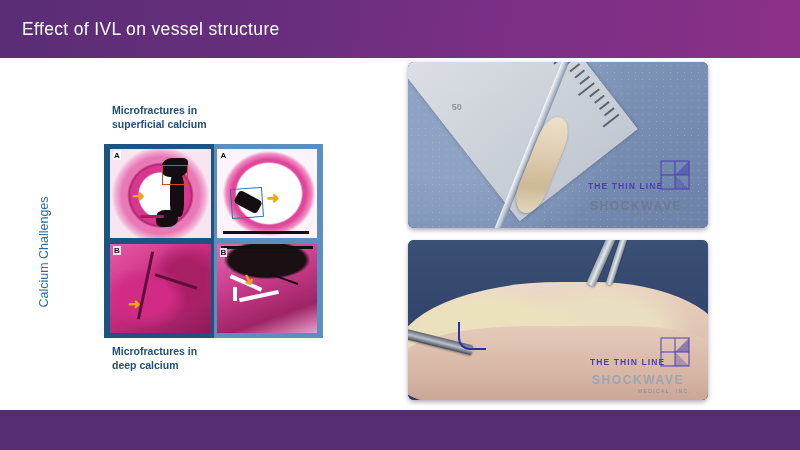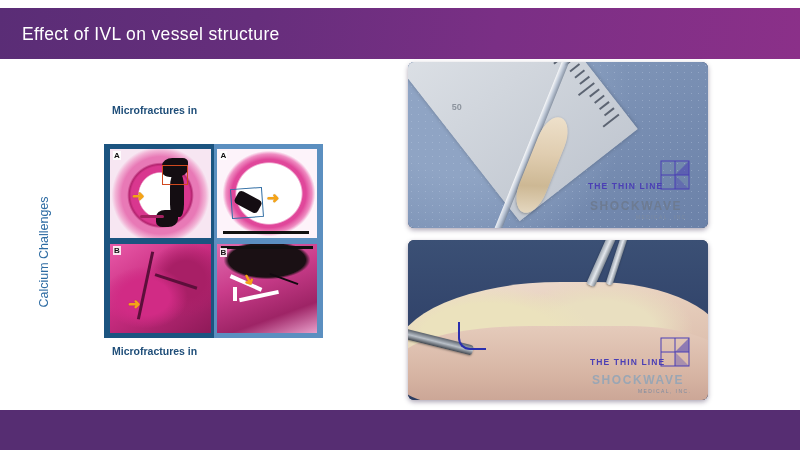--- a/index.html
+++ b/index.html
@@ -6,21 +6,21 @@
   body{
     width:800px;height:450px;overflow:hidden;
     background:#ffffff;
     font-family:"Liberation Sans",sans-serif;
     position:relative;
   }
   .slide{position:absolute;inset:0;background:#fff;}
 
   
   .header{
-    position:absolute;left:0;top:8px;width:800px;height:51px;
+    position:absolute;left:0;top:0;width:800px;height:58px;
     background:linear-gradient(100deg,#5a2d76 0%,#662e7c 32%,#7a2f85 62%,#8b3089 100%);
   }
   .header-title{
     position:absolute;left:22px;top:50%;transform:translateY(-50%);
     color:#ffffff;font-size:17.5px;letter-spacing:.35px;font-weight:400;
     white-space:nowrap;
   }
 
   
   .cap{
@@ -144,20 +144,21 @@
 <div class="slide">
 
   <div class="header">
     <div class="header-title">Effect of IVL on vessel structure</div>
   </div>
 
   <div class="sidelabel">Calcium Challenges</div>
 
   <div class="cap cap-top">
     <div>Microfractures in</div>
+    <div>superficial calcium</div>
   </div>
 
   <div class="histo">
 
     <div class="q qA1">
       <div class="q-inner">
         <div class="lbl" style="left:3px;top:2px;">A</div>
         <div class="blk" style="left:52%;top:10%;width:26%;height:22%;"></div>
         <div class="blk" style="left:60%;top:28%;width:14%;height:48%;border-radius:30%;"></div>
         <div class="blk" style="left:46%;top:68%;width:22%;height:20%;"></div>
@@ -194,20 +195,21 @@
         <div class="crack" style="left:16%;top:48%;width:4px;height:16%;"></div>
         <div style="position:absolute;left:52%;top:38%;width:30%;height:1.5px;background:#120a10;transform:rotate(20deg);"></div>
         <div class="arrow" style="left:26%;top:32%;transform:rotate(62deg);">➜</div>
         <div class="scalebar" style="left:4%;top:2px;width:92%;height:3px;"></div>
       </div>
     </div>
   </div>
 
   <div class="cap cap-bot">
     <div>Microfractures in</div>
+    <div>deep calcium</div>
   </div>
 
   <div class="photo photo-top">
     <div class="drape"></div>
     <div class="dots"></div>
     <div class="ruler">
       <div class="ticks">
 
         <div class="tick" style="top:126px;width:20px;"></div>
         <div class="tick" style="top:134px;width:12px;"></div>

